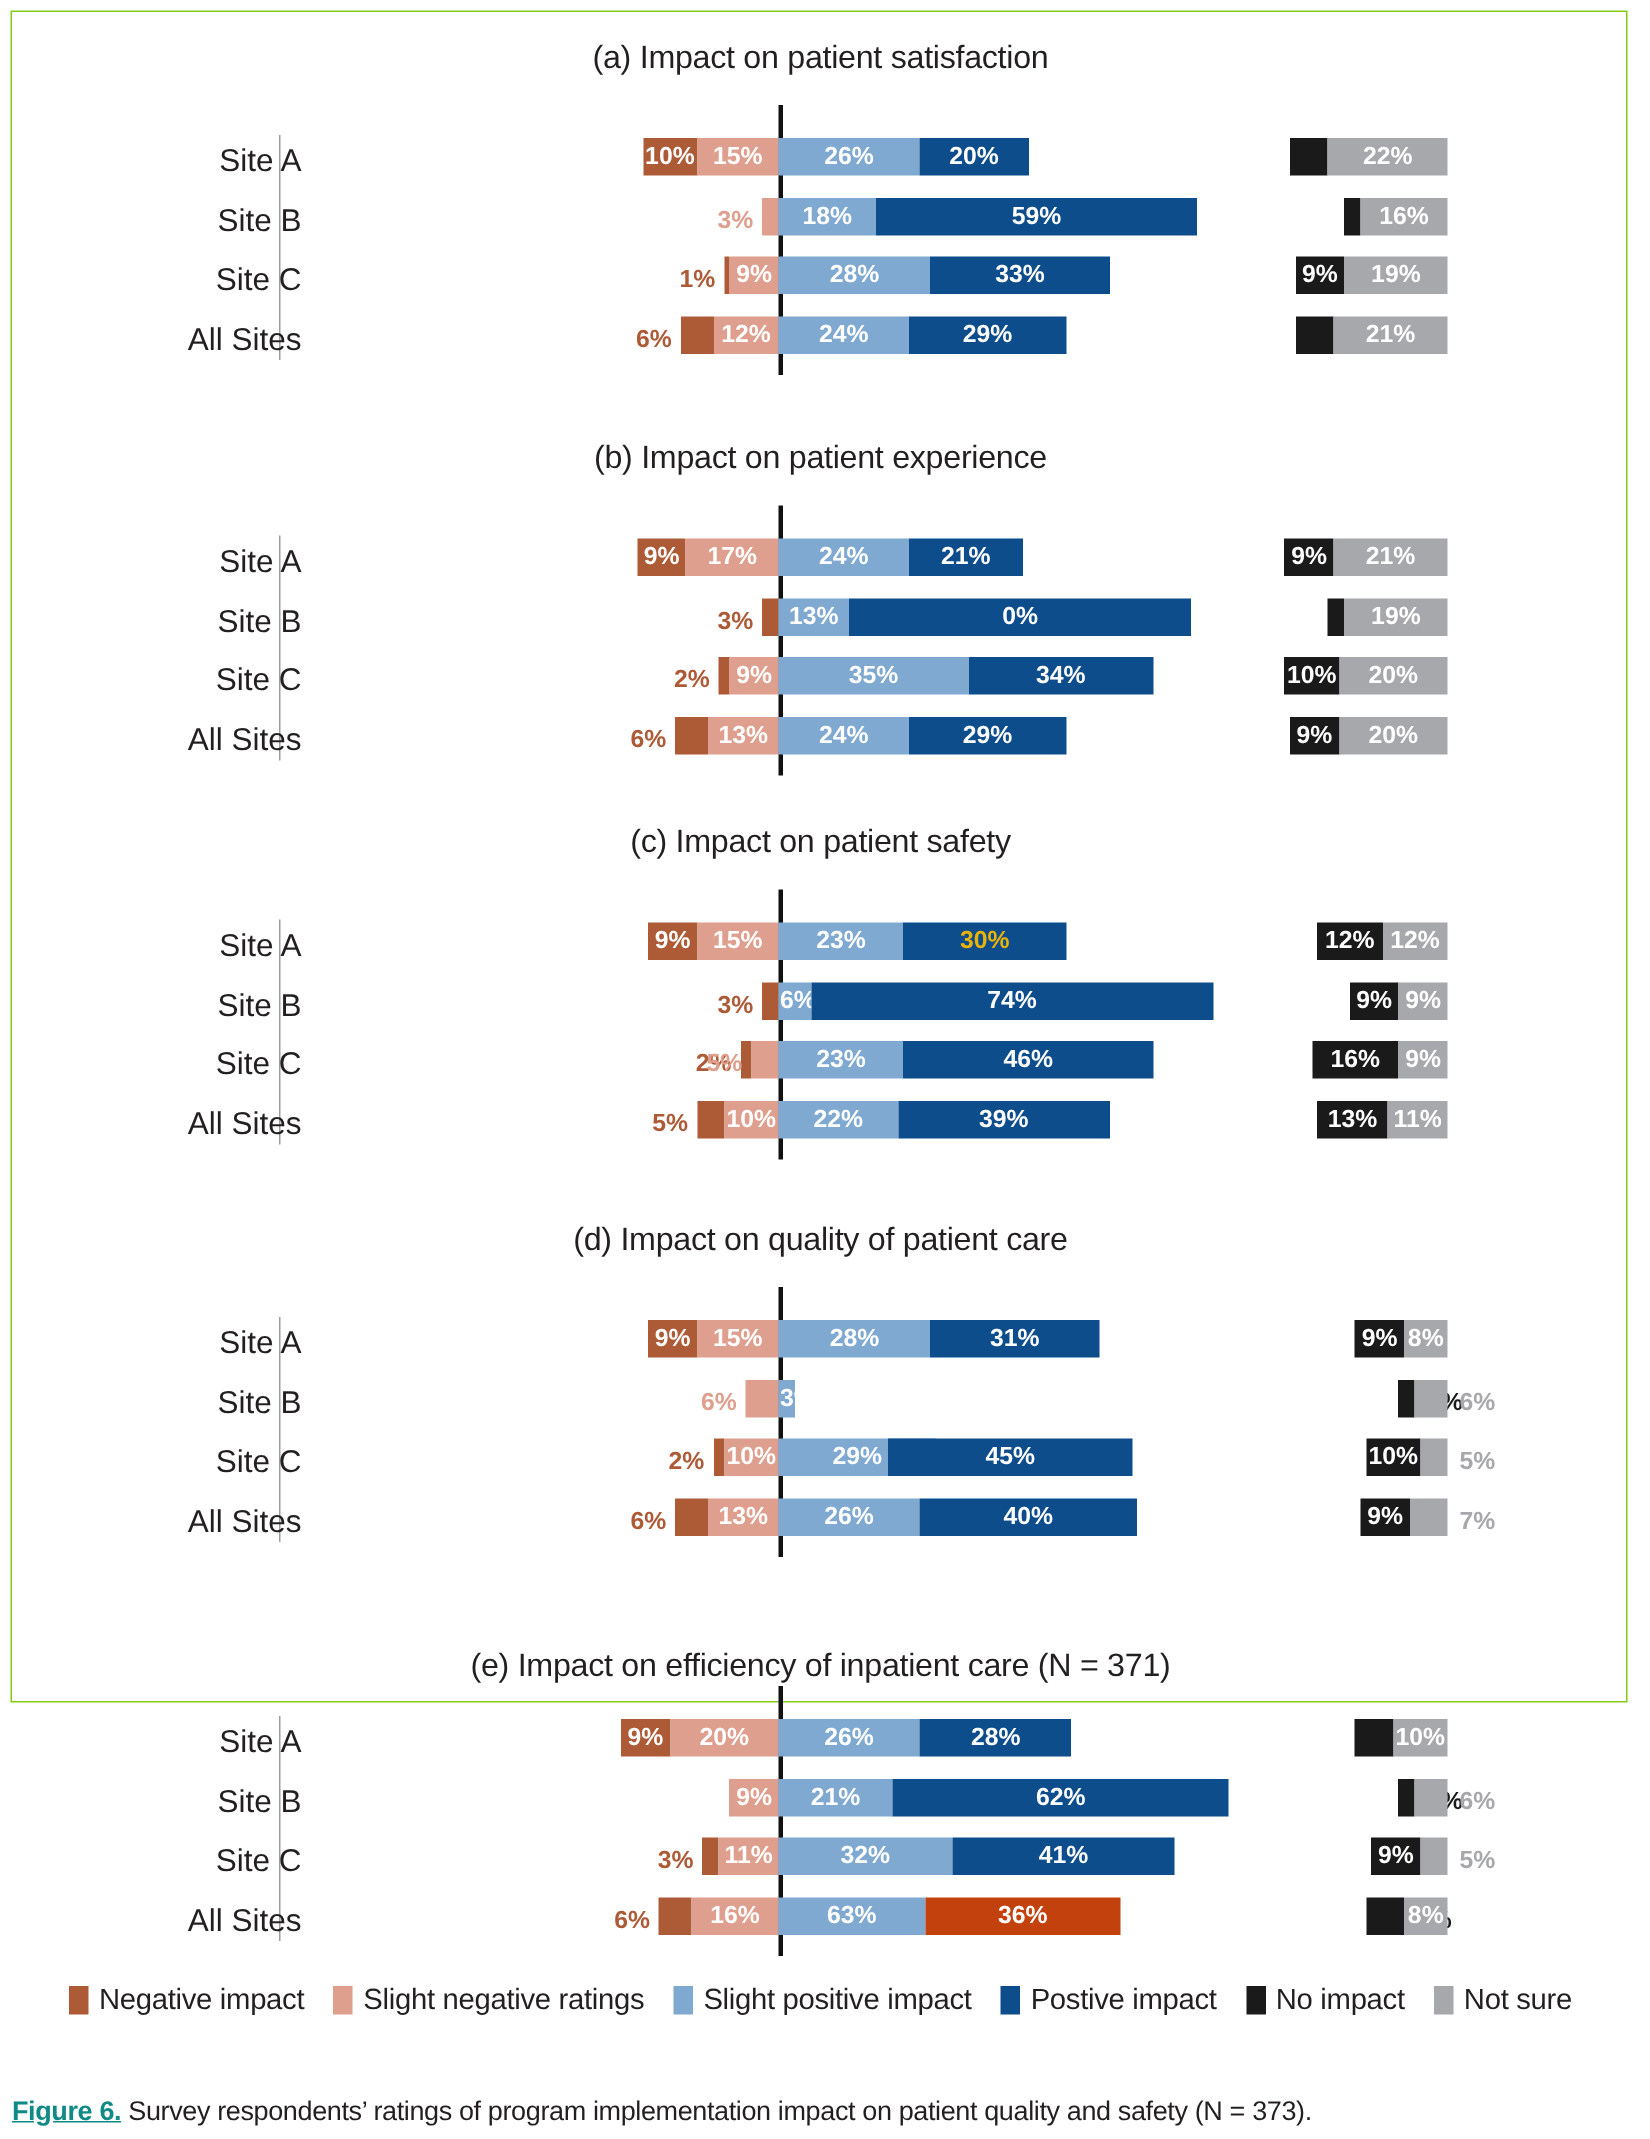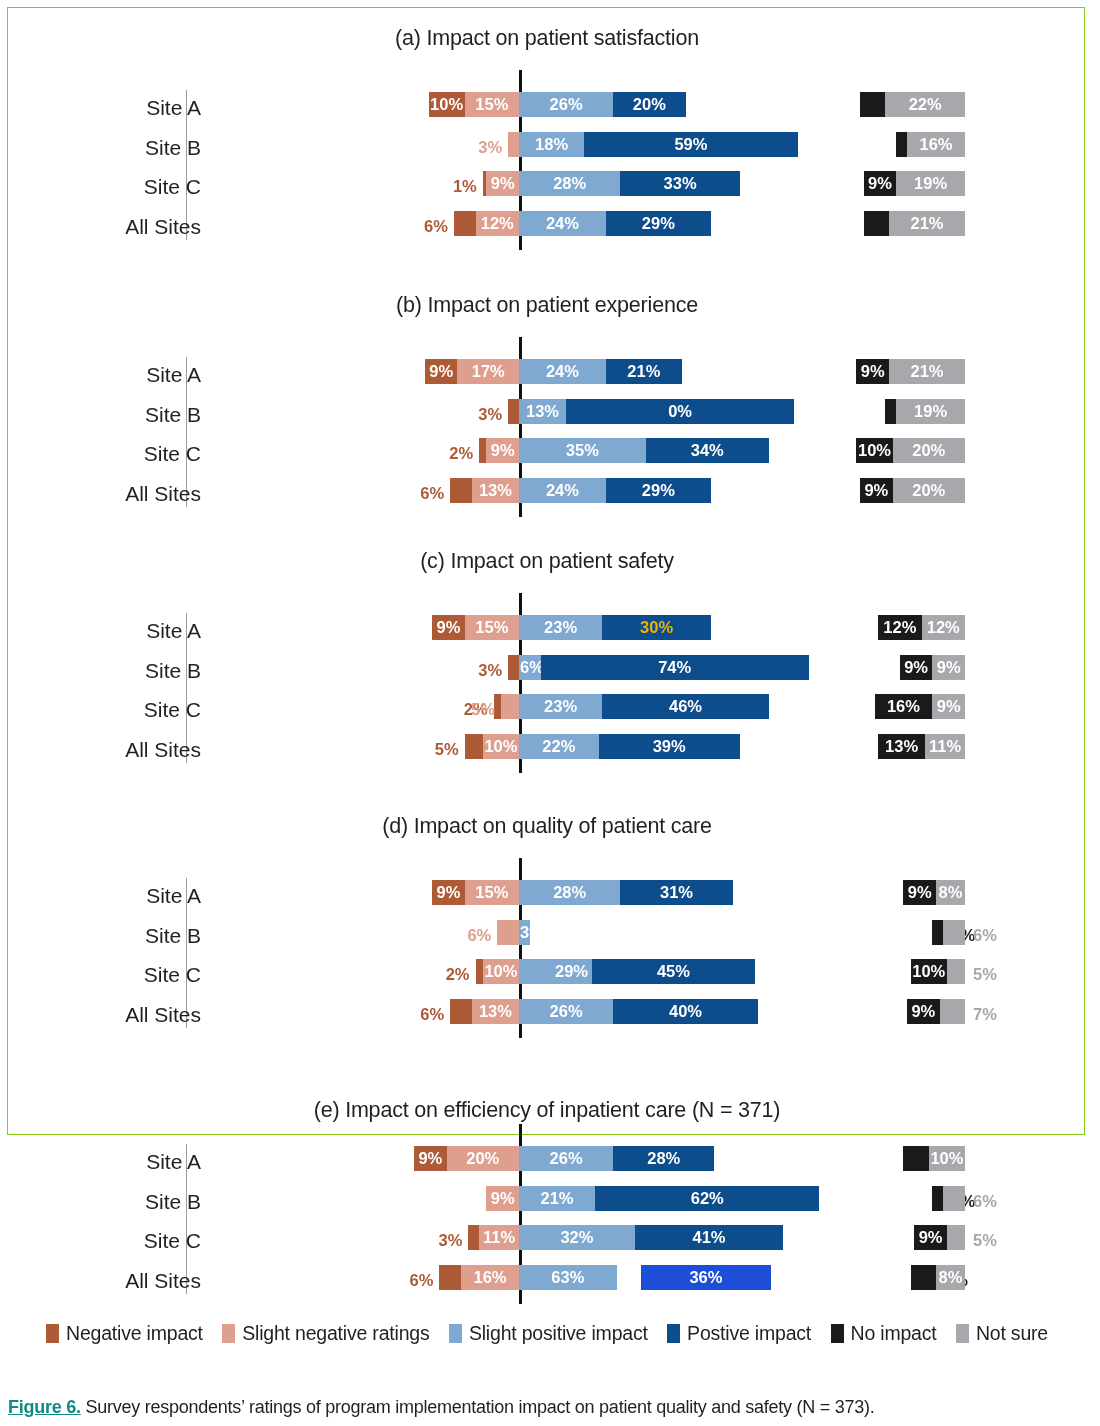--- a/index.html
+++ b/index.html
@@ -511,21 +511,21 @@
             <div class="outlabel" style="left: 381.36px; width: 44px; color: rgb(173, 90, 55);">
               <span>6%</span>
             </div>
             <div class="seg" style="left: 431.36px; width: 21.72px; background: rgb(173, 90, 55);"></div>
             <div class="seg" style="left: 453.08px; width: 57.92px; background: rgb(222, 159, 142);">
               <span style="color: rgb(255, 255, 255);">16%</span>
             </div>
             <div class="seg" style="left: 511px; width: 97.74px; background: rgb(127, 169, 208);">
               <span style="color: rgb(255, 255, 255);">63%</span>
             </div>
-            <div class="seg" style="left: 608.74px; width: 130.32px; background: #1d4ed8; margin-left: 24px;">
+            <div class="seg" style="left: 608.74px; width: 130.32px; background: #c2410c;">
               <span style="color: rgb(255, 255, 255);">36%</span>
             </div>
             <div class="outlabel right" style="left: 936.04px; width: 44px; color: rgb(26, 26, 26);">
               <span>7%</span>
             </div>
             <div class="seg" style="left: 902.7px; width: 25.34px; background: rgb(26, 26, 26);"></div>
             <div class="seg" style="left: 928.04px; width: 28.96px; background: rgb(166, 168, 171);">
               <span style="color: rgb(255, 255, 255);">8%</span>
             </div>
           </div>

